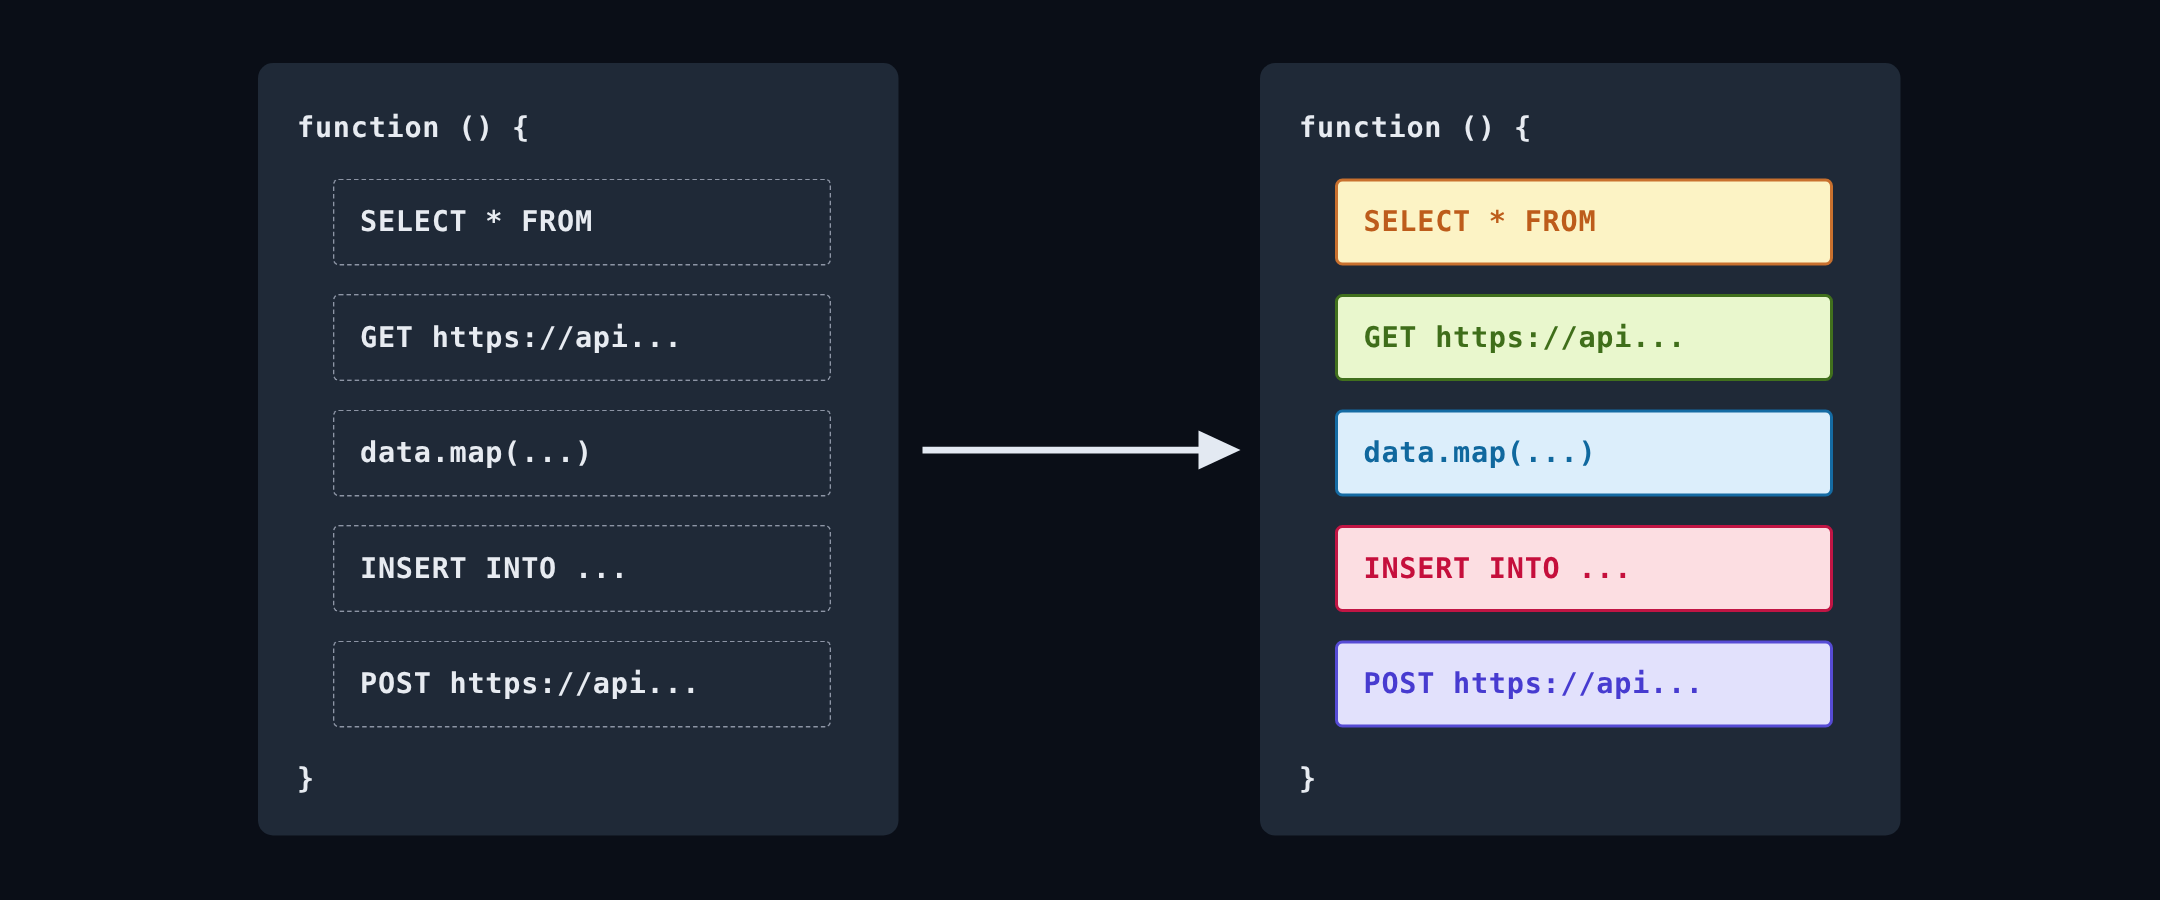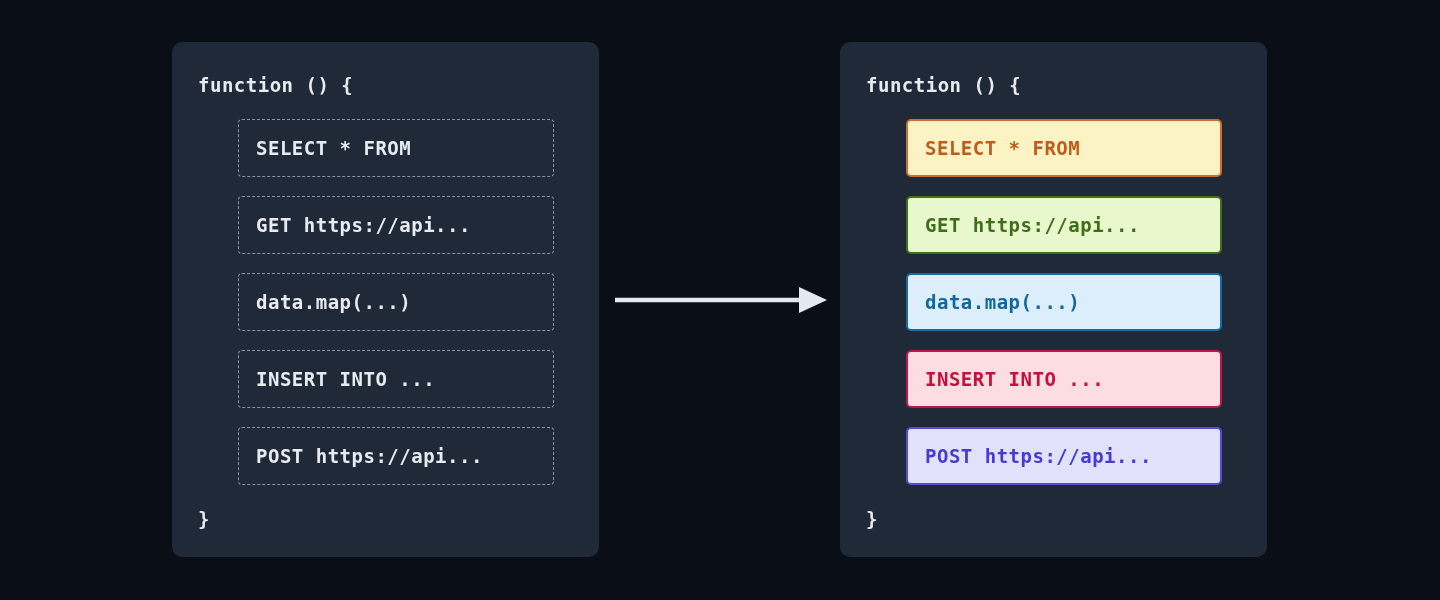--- a/index.html
+++ b/index.html
@@ -44,21 +44,20 @@
   }
   .item {
     height: 58px;
     display: flex;
     align-items: center;
     padding-left: 17px;
     font-size: 19px;
     font-weight: bold;
     letter-spacing: 0.5px;
     white-space: pre;
-    margin-left: 16px;
   }
   .item.dashed {
     border: 1px dashed #8d95a5;
     border-radius: 4px;
   }
   .item.solid {
     border: 2px solid;
     border-radius: 5px;
   }
 

